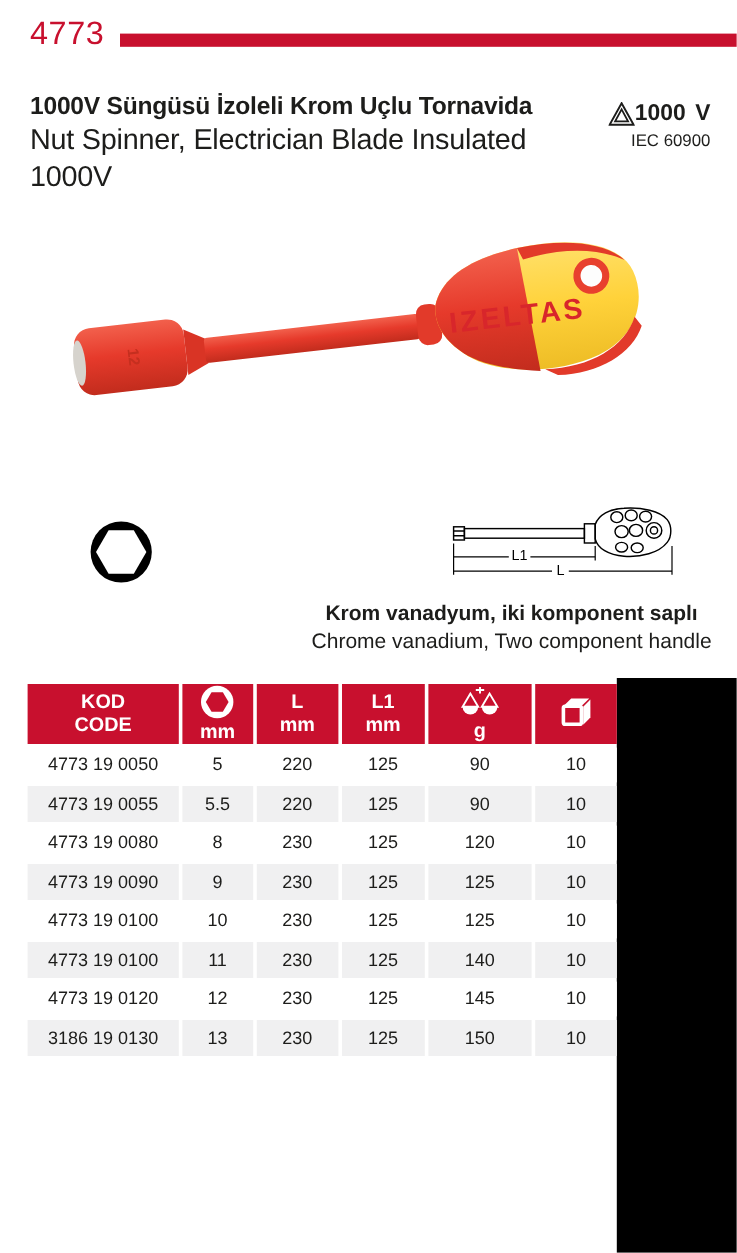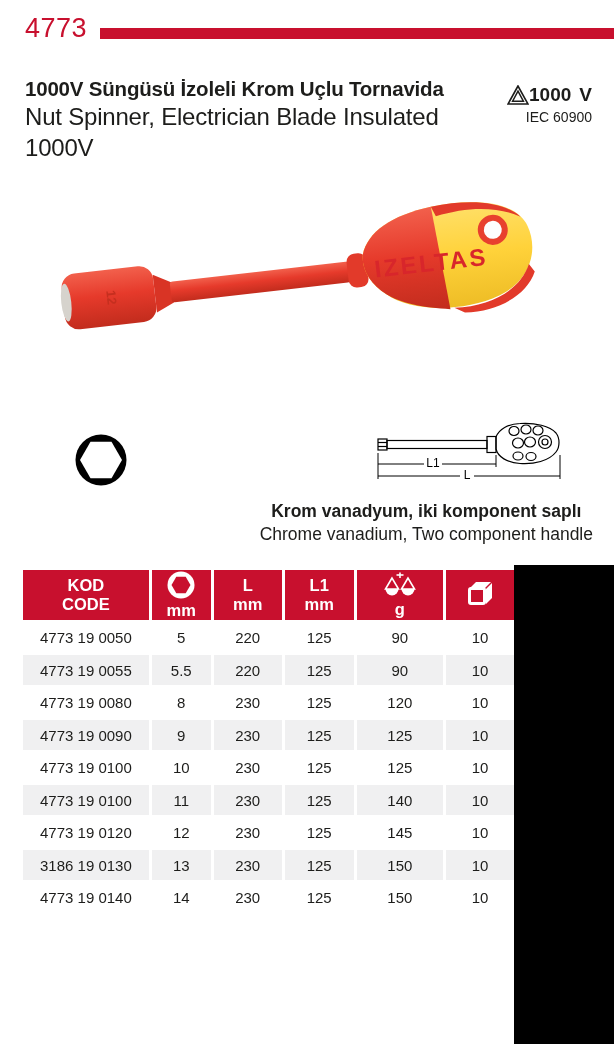--- a/index.html
+++ b/index.html
@@ -261,22 +261,14 @@
         <td>10</td>
       </tr>
       <tr>
         <td>3186 19 0130</td>
         <td>13</td>
         <td>230</td>
         <td>125</td>
         <td>150</td>
         <td>10</td>
       </tr>
-      <tr>
-        <td>4773 19 0140</td>
-        <td>14</td>
-        <td>230</td>
-        <td>125</td>
-        <td>150</td>
-        <td>10</td>
-      </tr>
     </tbody>
 </table>
 
 </body></html>

